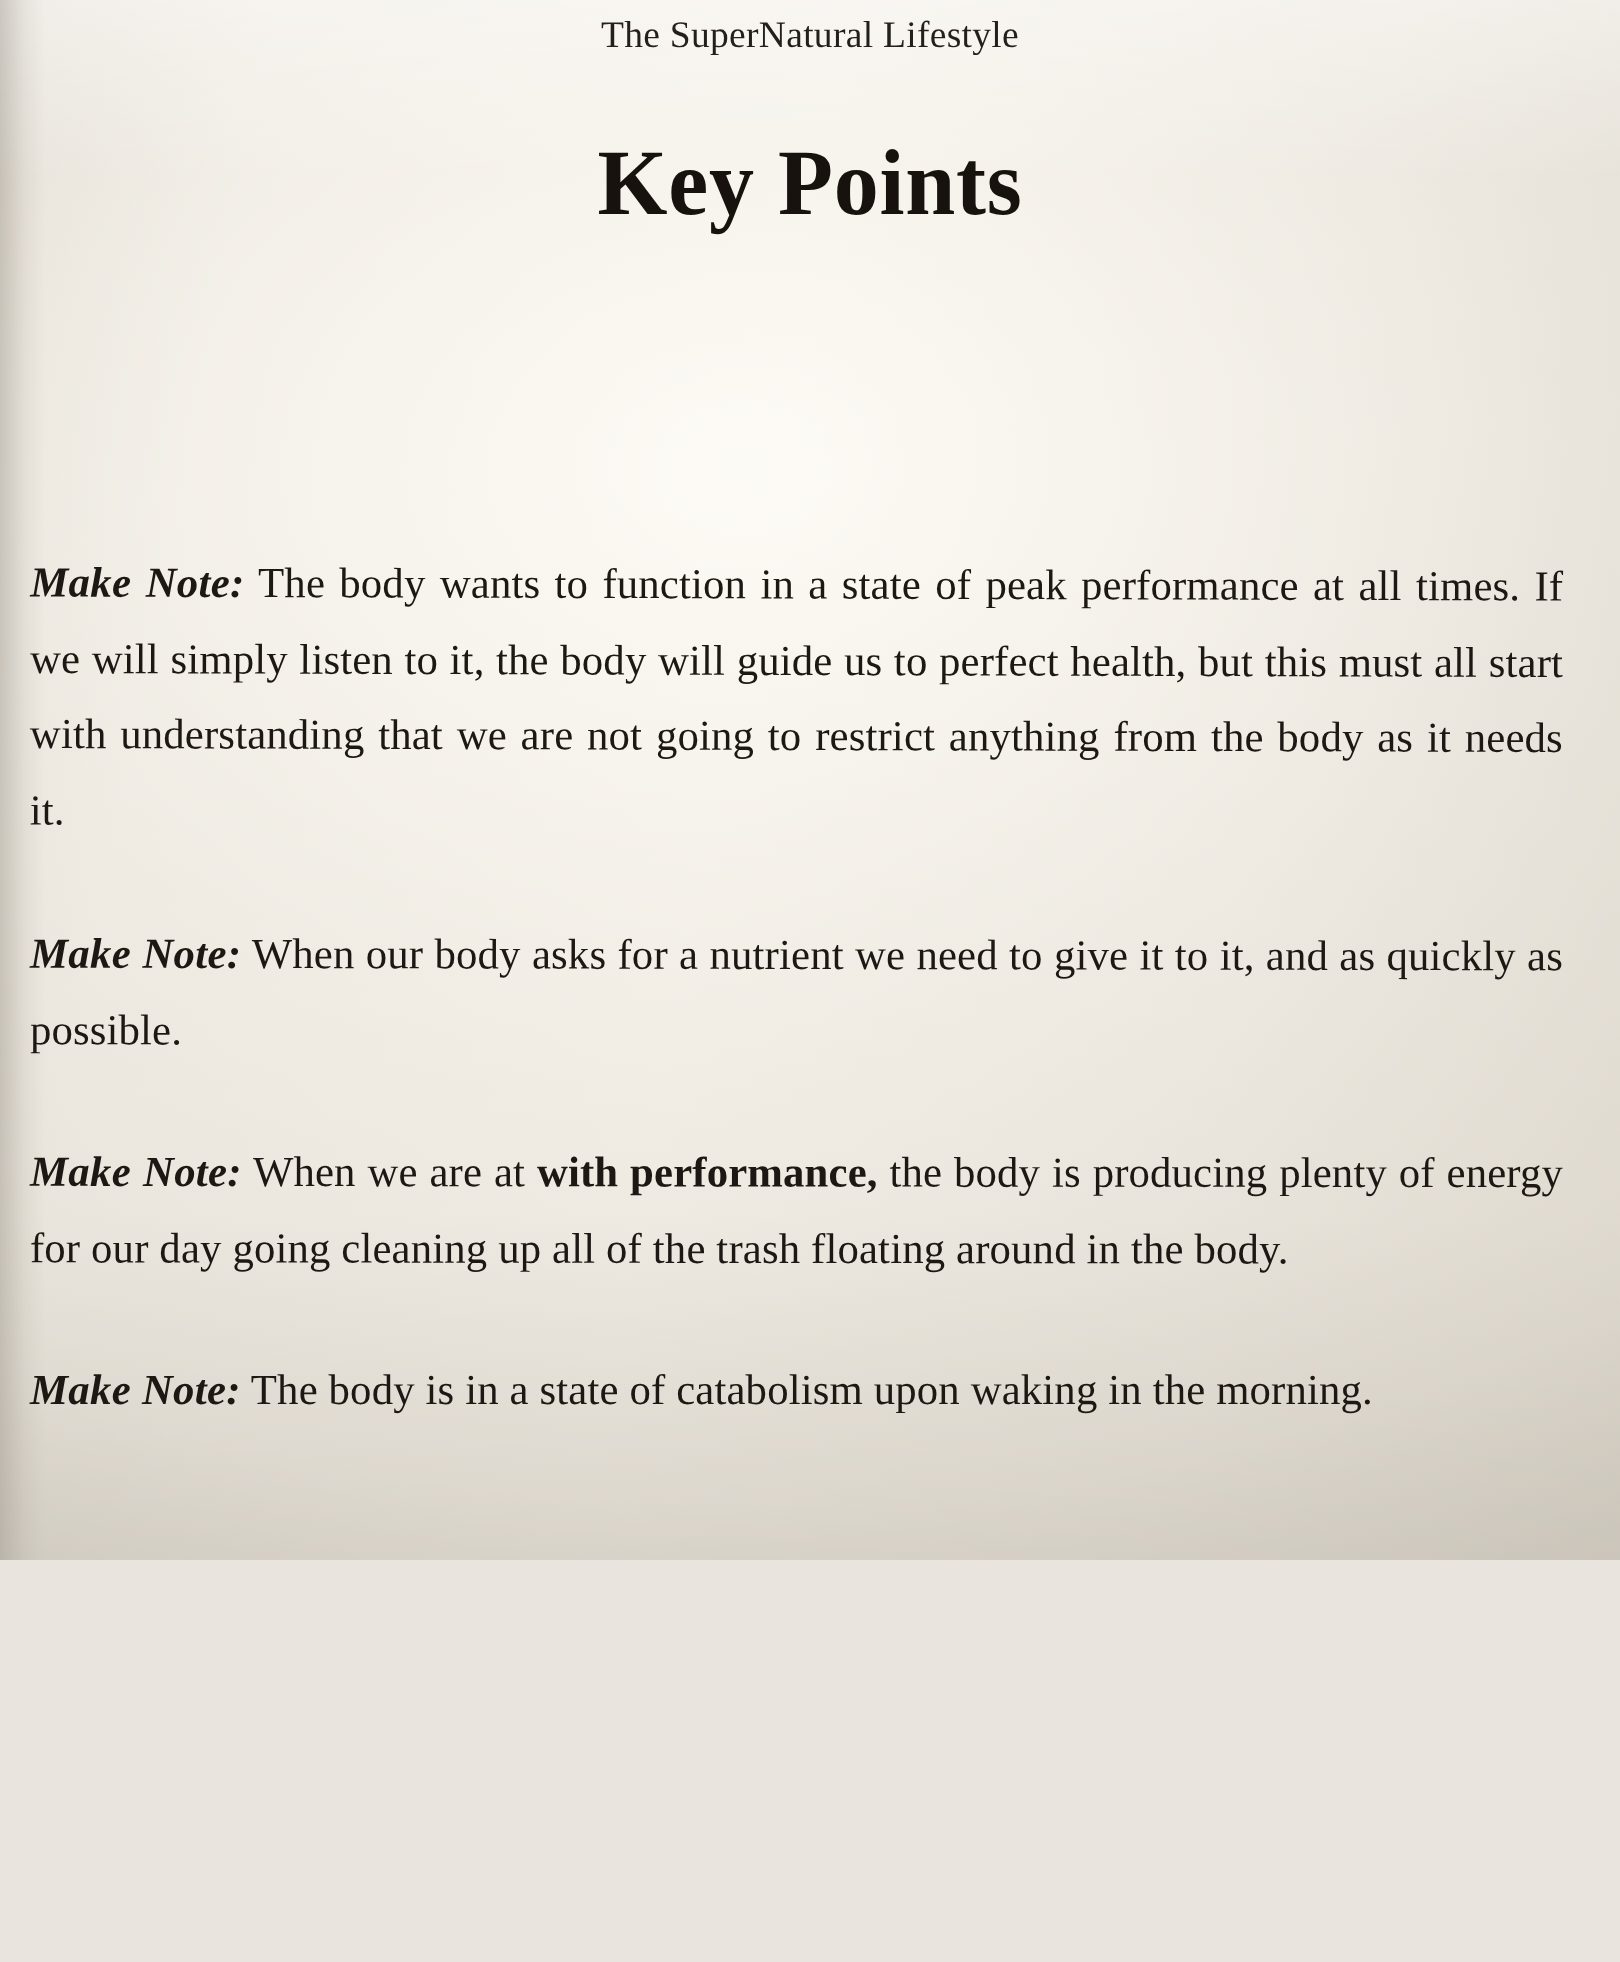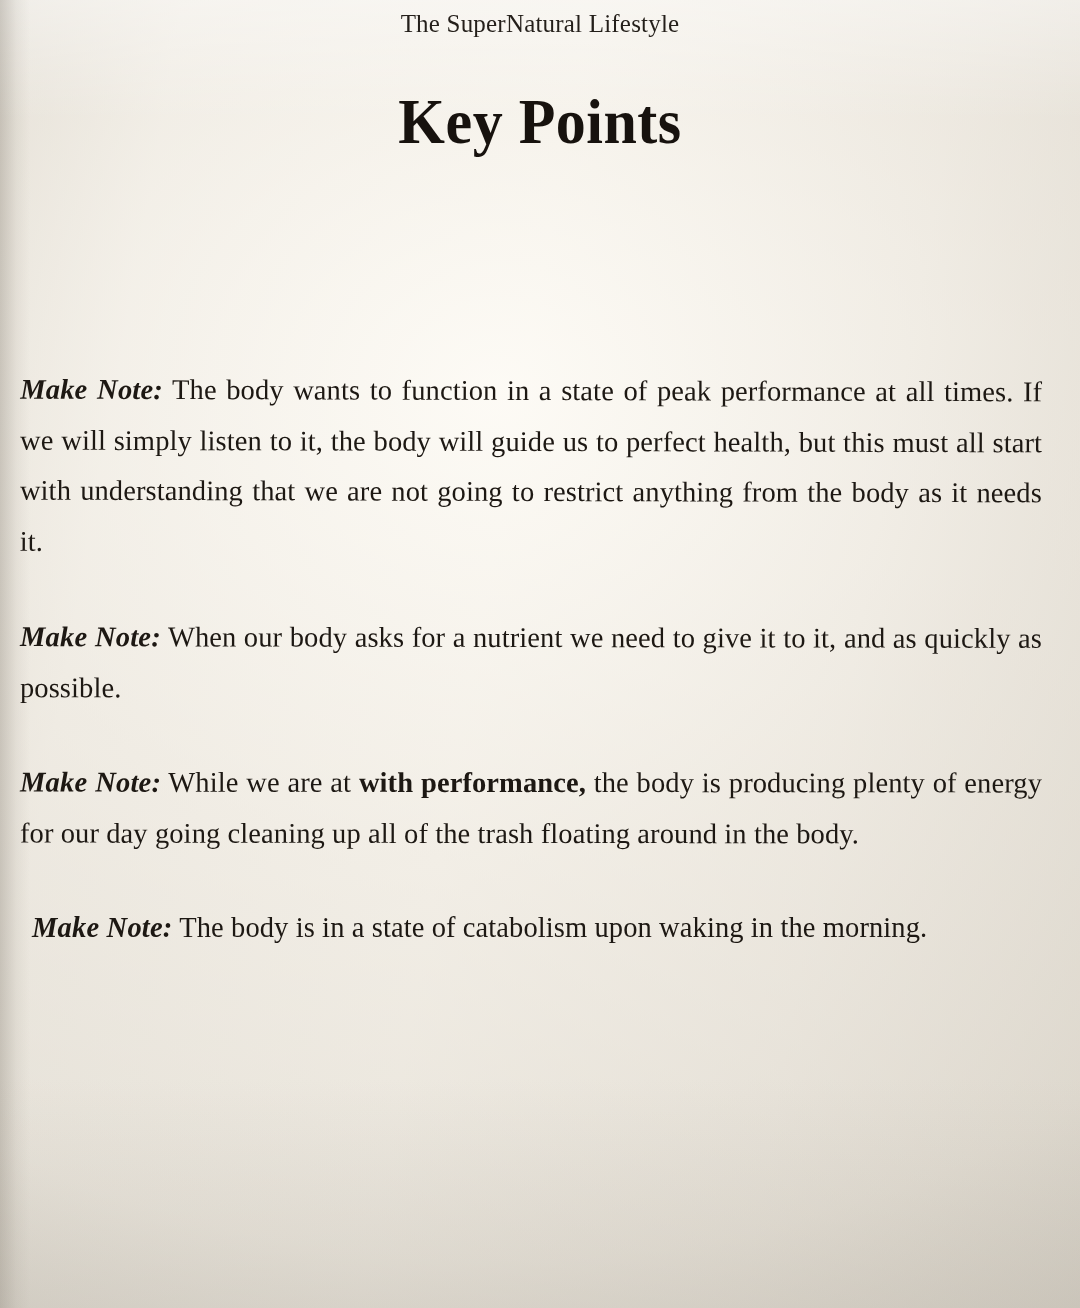--- a/index.html
+++ b/index.html
@@ -12,21 +12,21 @@
     background: #e9e5de;
     font-family: "Liberation Serif", serif;
     color: #1b1714;
     overflow: hidden;
   }
 
   
   .page {
     position: relative;
     width: 1080px;
-    height: 1308px;
+    height: 1040px;
     background:
       radial-gradient(120% 85% at 46% 30%, rgba(255,253,248,0.85) 0%, rgba(243,239,231,0.55) 42%, rgba(226,221,211,0.55) 78%, rgba(205,200,190,0.75) 100%),
       linear-gradient(100deg, #dcd7cd 0%, #ece8e0 14%, #f1ede5 45%, #e7e2d9 74%, #d7d1c6 100%);
     box-sizing: border-box;
   }
 
   
   .gutter-shadow {
     position: absolute;
     left: 0; top: 0;
@@ -95,21 +95,21 @@
     font-style: italic;
     letter-spacing: 0.2px;
   }
 
   .note .emph {
     font-weight: bold;
   }
   .note:nth-of-type(1) { transform: rotate(0.15deg); }
   .note:nth-of-type(2) { transform: rotate(0.1deg); }
   .note:nth-of-type(3) { transform: rotate(0.05deg); }
-  .note:nth-of-type(4) { transform: rotate(0deg); margin-left: 12px; }
+  .note:nth-of-type(4) { transform: rotate(0deg); }
 </style>
 </head>
 <body>
 
 <div class="page">
   <div class="top-sheen"></div>
   <div class="gutter-shadow"></div>
   <div class="bottom-shade"></div>
 
   <div class="content">
@@ -122,21 +122,21 @@
 
       <p class="note">
         <span class="lead">Make Note:</span><span> The body wants to function in a state of peak performance at all times. If we will simply listen to it, the body will guide us to perfect health, but this must all start with understanding that we are not going to restrict anything from the body as it needs it.</span>
       </p>
 
       <p class="note">
         <span class="lead">Make Note:</span><span> When our body asks for a nutrient we need to give it to it, and as quickly as possible.</span>
       </p>
 
       <p class="note">
-        <span class="lead">Make Note:</span><span> While we are at </span><span class="emph">with performance,</span><span> the body is producing plenty of energy for our day going cleaning up all of the trash floating around in the body.</span>
+        <span class="lead">Make Note:</span><span> When we are at </span><span class="emph">with performance,</span><span> the body is producing plenty of energy for our day going cleaning up all of the trash floating around in the body.</span>
       </p>
 
       <p class="note">
         <span class="lead">Make Note:</span><span> The body is in a state of catabolism upon waking in the morning.</span>
       </p>
 
     </div>
   </div>
 </div>
 

